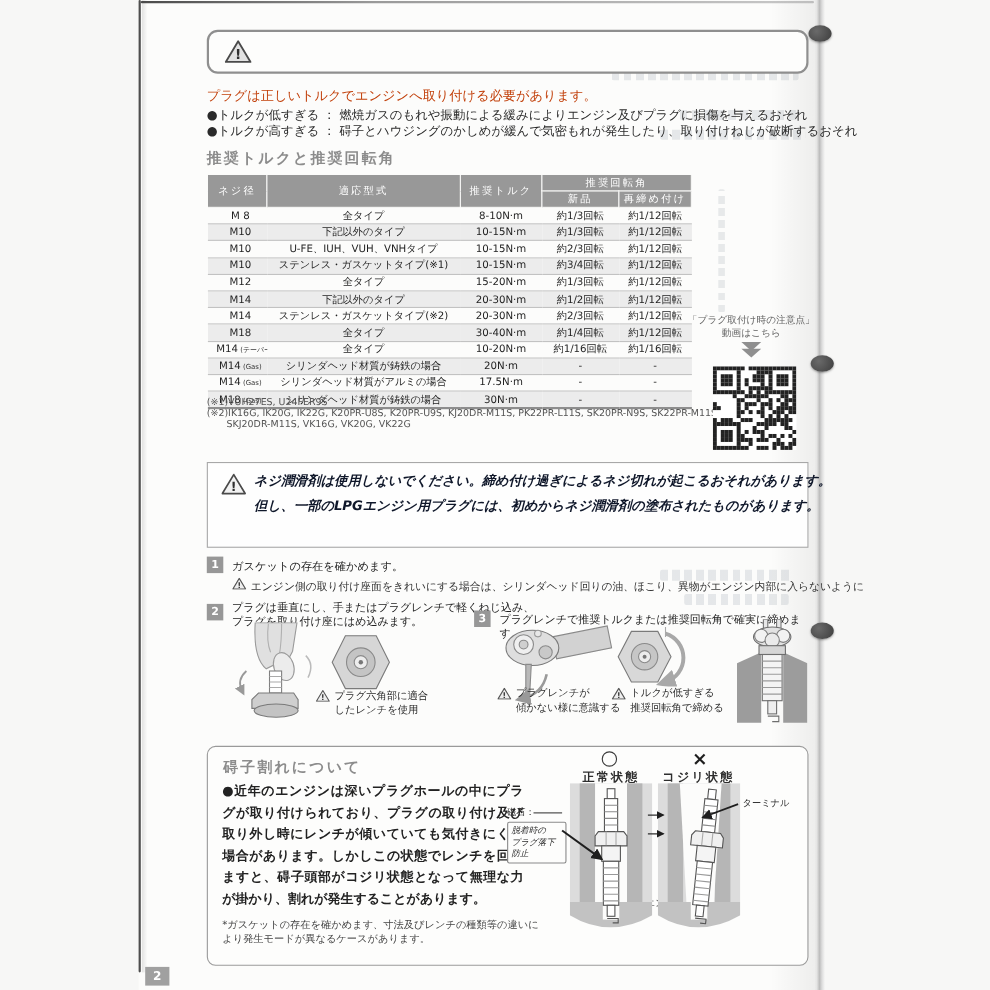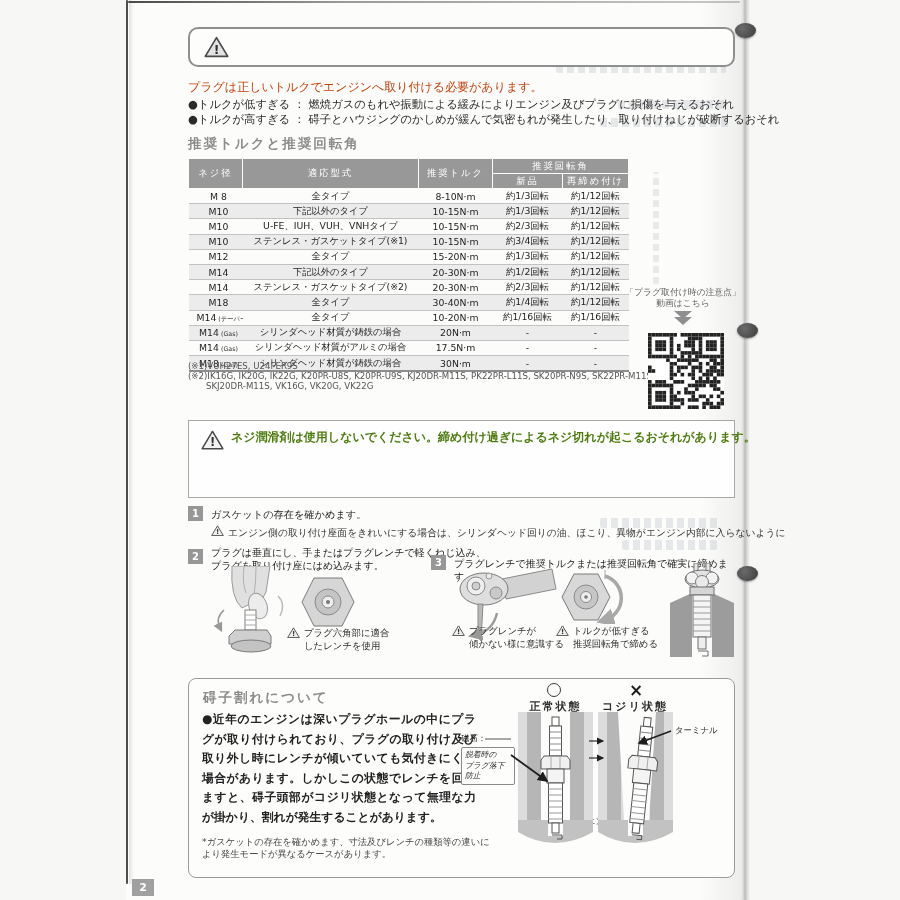--- a/index.html
+++ b/index.html
@@ -38,21 +38,21 @@
   .tq tbody tr:last-child td{border-bottom:2px solid #8d8d8d;}
   .c-size{text-align:left;padding-left:8px !important;}
   .size-note{font-size:6.3px;color:#333;margin-left:2px;}
   .footnote{font-size:8.6px;color:#555;line-height:9.8px;}
   
   .qr-cap{left:624px;top:287px;width:118px;text-align:center;font-size:8.8px;color:#5f5f5f;line-height:11px;}
   .dn-arrow{width:0;height:0;border-left:9px solid transparent;border-right:9px solid transparent;border-top:8px solid #8f8f8f;margin:0 auto;}
   .qr{left:648px;top:333px;width:76px;height:76px;background:#fff;}
   
   .caution-box{left:188px;top:420px;width:547px;height:78px;border:1px solid #a8a8a8;background:#fefefe;box-sizing:border-box;}
-  .caution-line{font-size:12px;font-weight:600;color:#4d7c0f;line-height:23px;white-space:nowrap;}
+  .caution-line{font-size:12px;font-weight:600;color:#0f172a;line-height:23px;white-space:nowrap;font-style:italic;}
   
   .badge{width:15px;height:15px;background:#979797;color:#fff;font-size:10px;font-weight:bold;text-align:center;line-height:15px;}
   .step-text{font-size:10.2px;color:#222;font-weight:500;}
   .note-text{font-size:9.8px;color:#333;}
   .pre{white-space:pre-line;}
   .caption{display:flex;gap:4px;align-items:flex-start;}
   .caption .txt{font-size:9.4px;color:#2c2c2c;line-height:13px;white-space:pre-line;}
   
   .crack-box{left:188px;top:678px;width:547px;height:200px;border:1.5px solid #9a9a9a;border-radius:8px;background:#fdfdfc;box-sizing:border-box;}
   .crack-body{font-size:11.8px;font-weight:600;color:#222;line-height:19.5px;text-align:justify;}
@@ -468,20 +468,21 @@
 
 <div class="abs sec-title" style="left:188px;top:398px;margin-top:32px;">プラグの取付方法</div>
 
 <div class="abs caution-box">
   <svg class="tri abs" style="left:12px;top:9px;width:23px;" viewBox="0 0 24 21">
       <path d="M12,1.5 L22.8,19.5 H1.2 Z" fill="#f2f2f2" stroke="#4a4a4a" stroke-width="1.6" stroke-linejoin="round"></path>
       <text x="12" y="17" text-anchor="middle" font-size="12" font-weight="bold" fill="#2e2e2e">!</text>
     </svg>
   <div class="abs" style="left:42px;top:5px;">
     <div class="caution-line">ネジ潤滑剤は使用しないでください。締め付け過ぎによるネジ切れが起こるおそれがあります。</div>
+    <div class="caution-line">但し、一部のLPGエンジン用プラグには、初めからネジ潤滑剤の塗布されたものがあります。</div>
   </div>
 </div>
 
 <div class="abs badge" style="left:188px;top:506px;">1</div>
 <div class="abs step-text" style="left:211px;top:508px;">ガスケットの存在を確かめます。</div>
 <svg class="tri abs" style="left:211px;top:525px;width:13px;" viewBox="0 0 24 21">
     <path d="M12,1.5 L22.8,19.5 H1.2 Z" fill="#eee" stroke="#555" stroke-width="1.8" stroke-linejoin="round"></path>
     <text x="12" y="17.5" text-anchor="middle" font-size="13" font-weight="bold" fill="#333">!</text>
   </svg>
 <div class="abs note-text" style="left:228px;top:527px;">エンジン側の取り付け座面をきれいにする場合は、シリンダヘッド回りの油、ほこり、異物がエンジン内部に入らないように</div>

